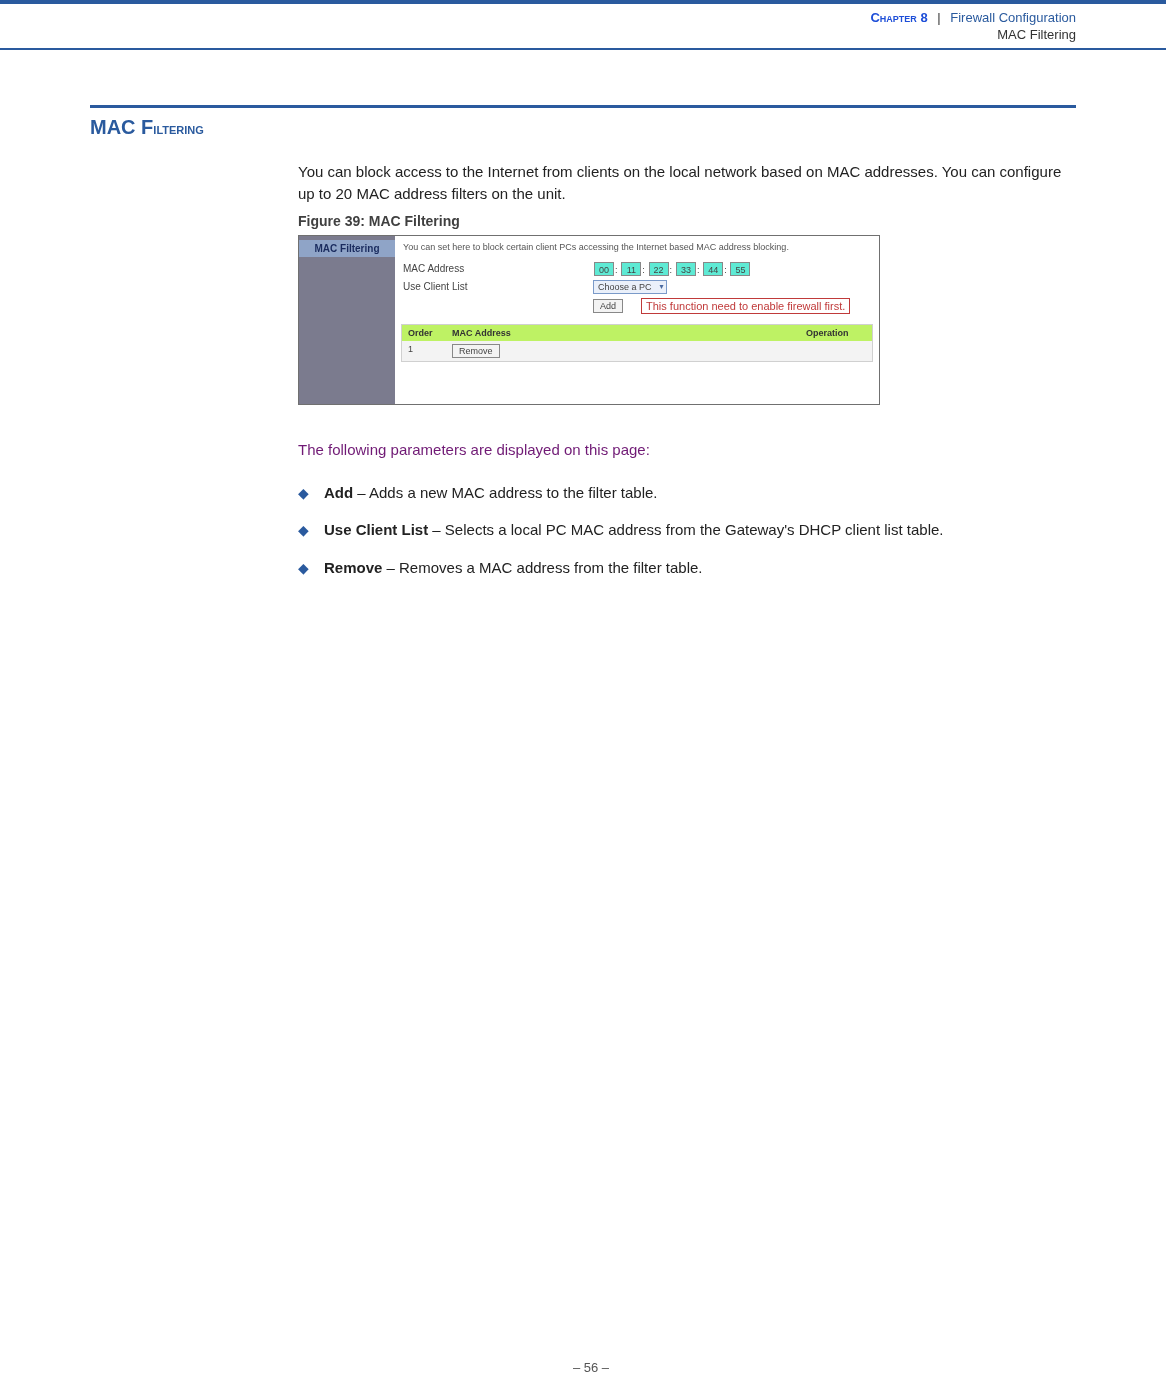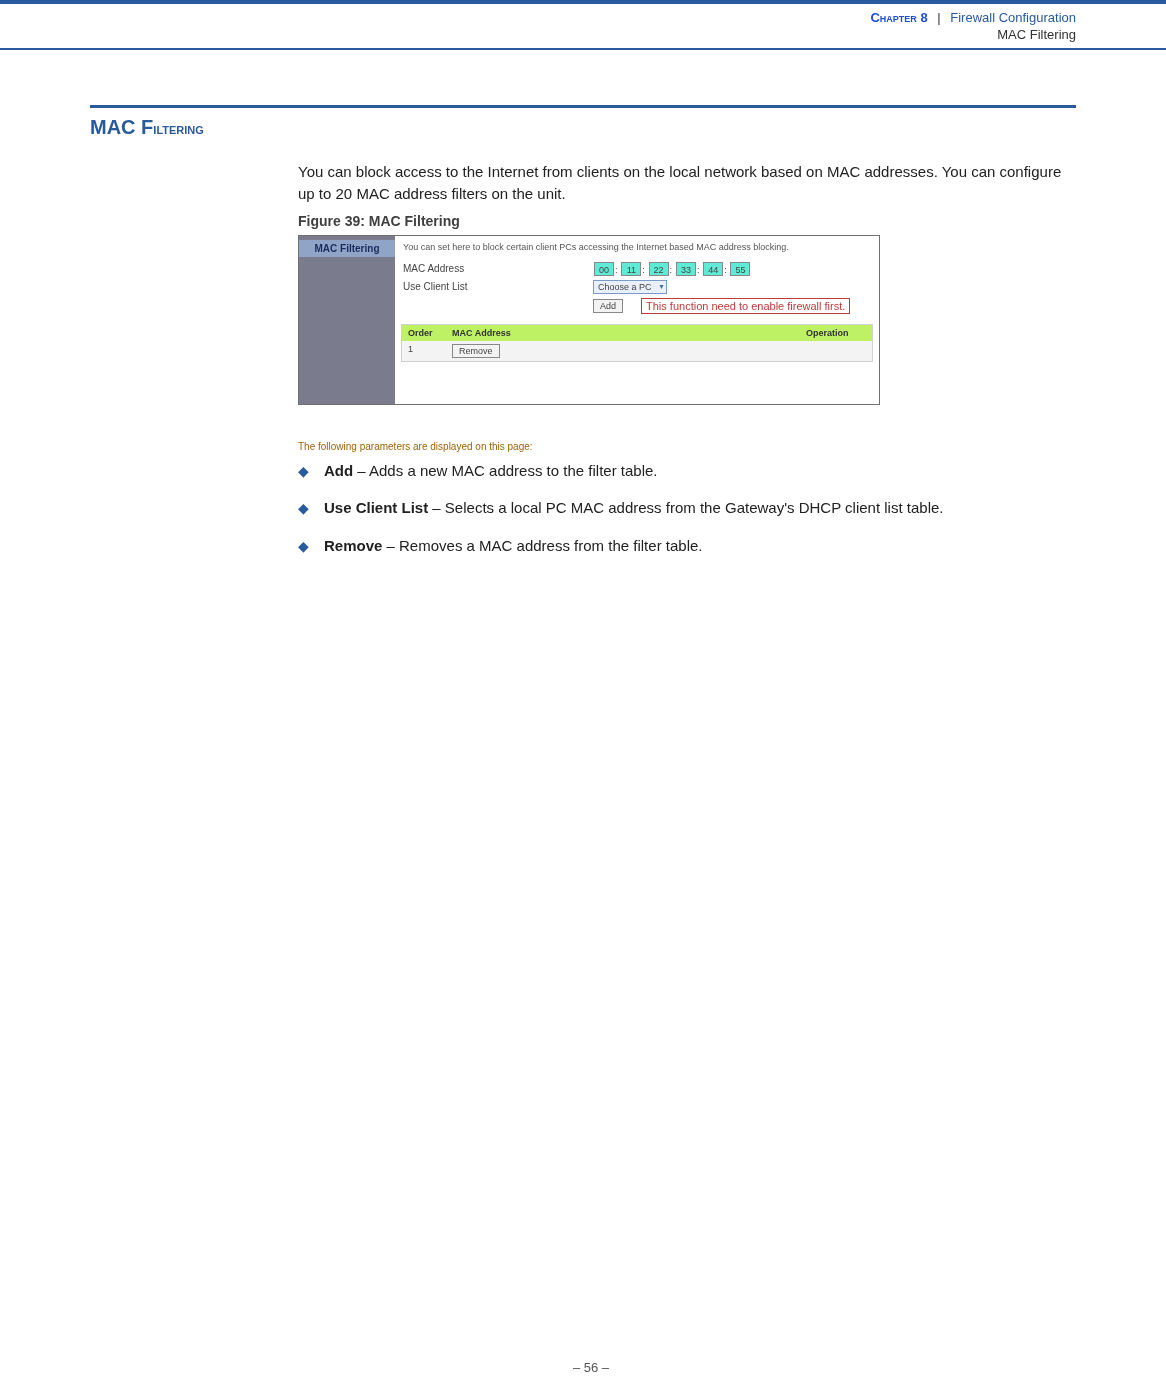--- a/index.html
+++ b/index.html
@@ -176,23 +176,23 @@
     .shot-col-order { width: 44px; }
     .shot-col-mac { flex: 1; }
     .shot-col-op { width: 72px; }
     .shot-tbody {
       background: #f3f3f3;
       display: flex;
       font-size: 9px;
       color: #444;
     }
     .params-intro {
-      font-size: 10px;
-      margin-bottom: 8px;
-      color: #a16207;
+      font-size: 15px;
+      margin-bottom: 24px;
+      color: #701a75;
     }
     .param-list {
       list-style: none;
     }
     .param-list li {
       position: relative;
       padding-left: 26px;
       font-size: 15px;
       line-height: 1.45;
       margin-bottom: 16px;

